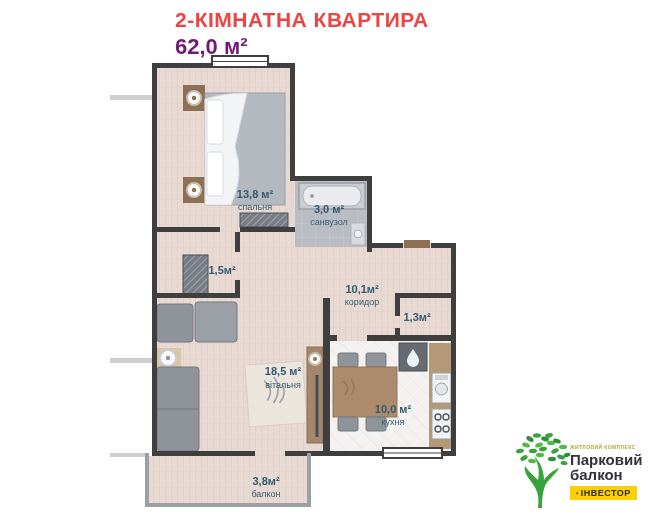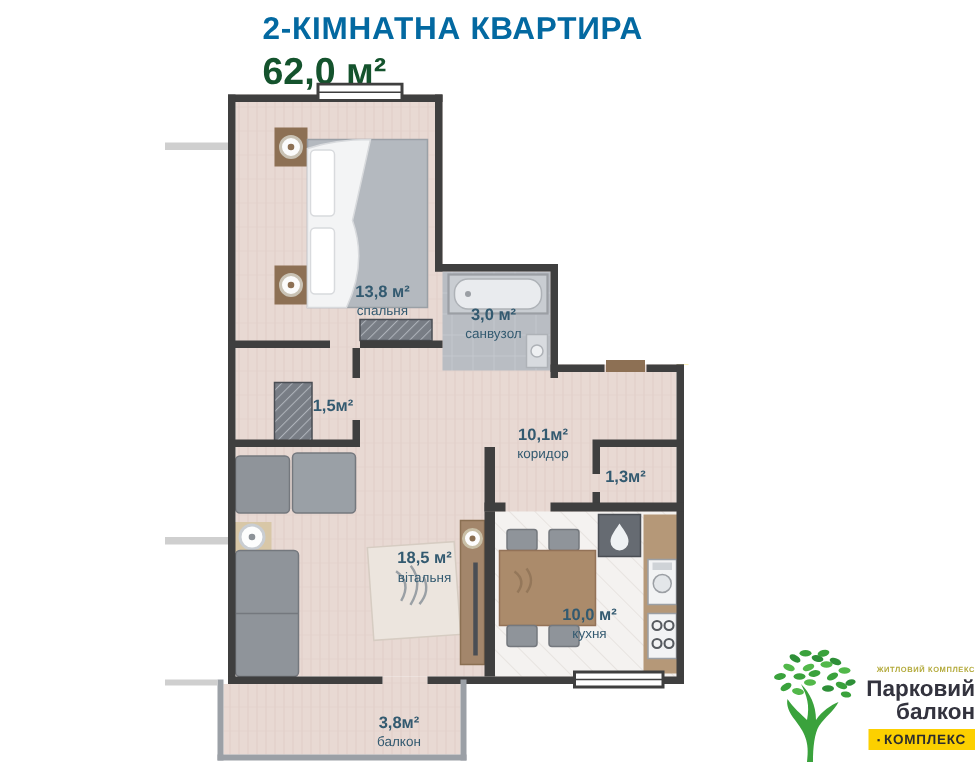--- a/index.html
+++ b/index.html
@@ -2,41 +2,41 @@
 <html><head>
 <meta charset="utf-8">
 <style>
   html,body{margin:0;padding:0;background:#ffffff;}
   .canvas{
     position:relative;width:650px;height:517px;background:#ffffff;overflow:hidden;
     font-family:"Liberation Sans","DejaVu Sans",sans-serif;
   }
   .title{
     position:absolute;left:175px;top:8px;
-    font-size:21px;font-weight:bold;letter-spacing:.5px;color:#0369a1;white-space:nowrap;
+    font-size:21px;font-weight:bold;letter-spacing:.5px;color:#ef4444;white-space:nowrap;
   }
   .area-title{
     position:absolute;left:175px;top:34px;
-    font-size:25px;font-weight:bold;color:#14532d;white-space:nowrap;
+    font-size:22px;font-weight:bold;color:#701a75;white-space:nowrap;
   }
   .locator{position:absolute;left:338px;top:74px;}
   .badge{position:absolute;left:360px;top:207px;display:flex;gap:5px;}
   .badge-rooms{
     width:36px;height:36px;background:#fcd000;color:#2d2d2d;
     font-size:29px;font-weight:bold;display:flex;align-items:center;justify-content:center;
   }
   .badge-areas{
     width:58px;height:36px;background:#fcd000;color:#2d2d2d;
     font-size:14px;font-weight:bold;line-height:16px;
     display:flex;flex-direction:column;justify-content:center;padding-left:7px;box-sizing:border-box;
   }
   .plan{position:absolute;left:105px;top:55px;}
   .logo{position:absolute;left:512px;top:430px;width:138px;height:85px;}
   .logo-tree{position:absolute;left:0;top:2px;}
-  .logo-text{position:absolute;left:58px;top:14px;width:80px;text-align:right;}
+  .logo-text{position:absolute;left:58px;top:14px;width:80px;text-align:left;}
   .logo-complex{font-size:5px;letter-spacing:.4px;color:#b3aa3b;font-weight:bold;white-space:nowrap;}
   .logo-brand{font-size:15px;line-height:15px;font-weight:bold;color:#33333e;margin-top:2px;}
   .logo-dev{
     margin-top:4px;background:#fcd000;color:#2d2d2d;display:inline-block;
     font-size:9px;font-weight:bold;letter-spacing:.5px;padding:2px 6px;
   }
   .logo-dev .mark{font-size:6px;vertical-align:1px;margin-right:2px;}
   svg text{font-family:"Liberation Sans","DejaVu Sans",sans-serif;}
   .room-area{font-size:11px;font-weight:bold;fill:#335a70;}
   .room-name{font-size:9px;fill:#335a70;}
@@ -247,17 +247,17 @@
         <ellipse cx="28" cy="23" rx="4" ry="2.2" fill="#52b84a"></ellipse>
         <ellipse cx="52" cy="31" rx="3.5" ry="2" transform="rotate(10 52 31)"></ellipse>
       </g>
     </svg>
     <div class="logo-text">
       <div class="logo-complex">ЖИТЛОВИЙ КОМПЛЕКС</div>
       <div class="logo-brand">
         <div>Парковий</div>
         <div>балкон</div>
       </div>
-      <div class="logo-dev"><span class="mark">▪</span><span>КОМПЛЕКС</span></div>
+      <div class="logo-dev"><span class="mark">▪</span><span>ІНВЕСТОР</span></div>
     </div>
   </div>
 
 </div>
 
 </body></html>

